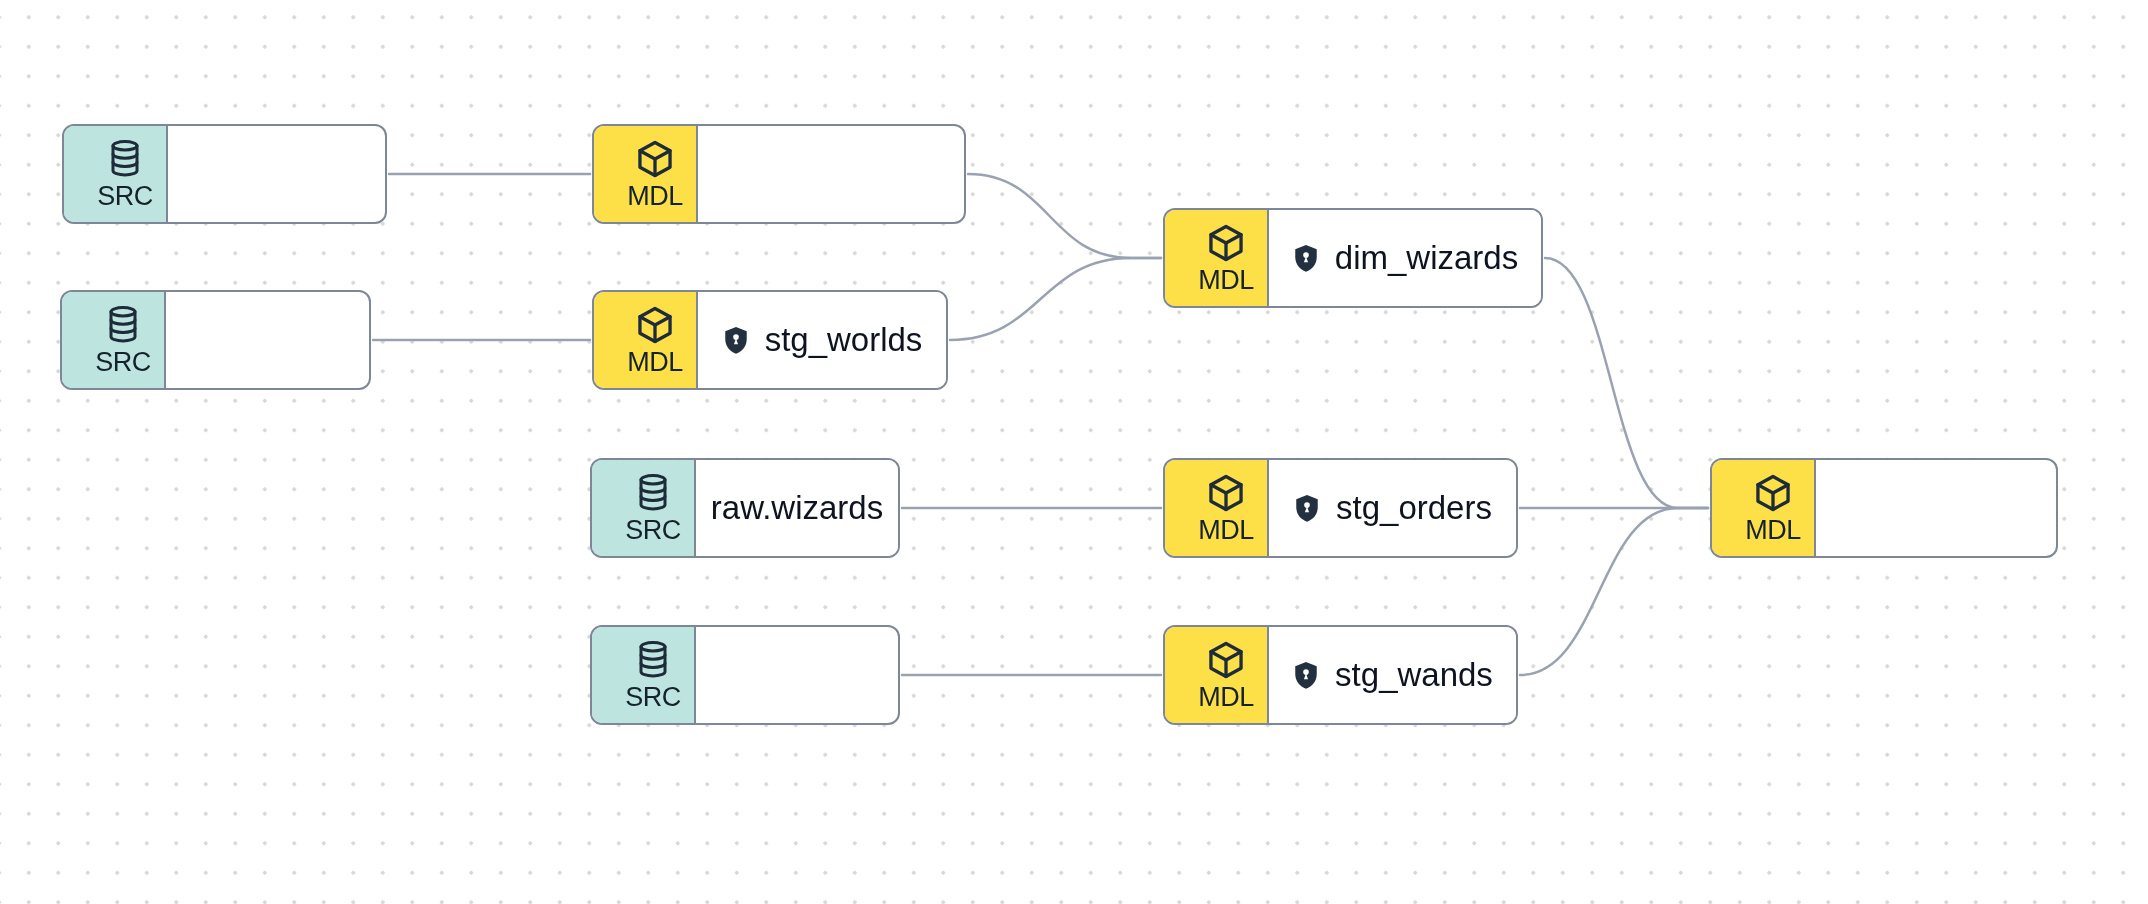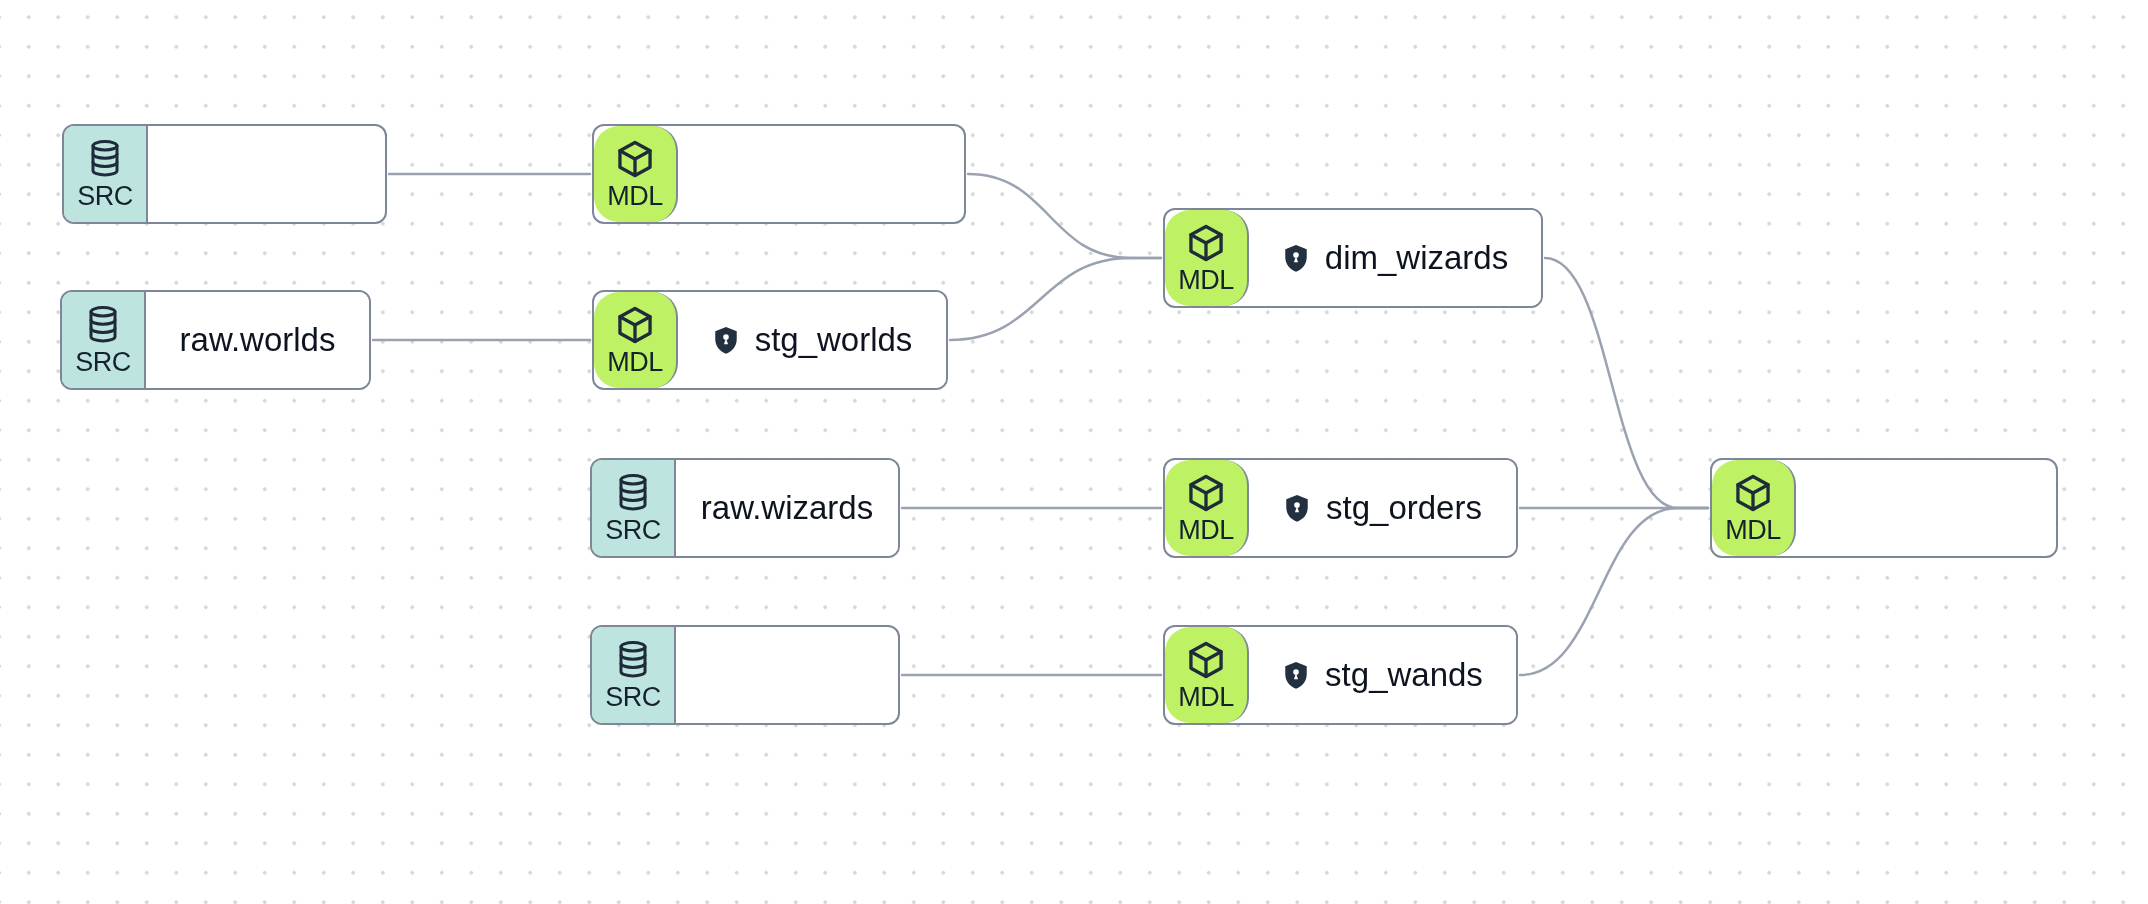--- a/index.html
+++ b/index.html
@@ -31,23 +31,24 @@
   }
   .badge {
     flex: 0 0 82px;
     width: 82px;
     display: flex;
     flex-direction: column;
     align-items: center;
     justify-content: center;
     gap: 3px;
     border-right: 2.5px solid #7d8798;
+    padding-left: 20px;
   }
   .badge.src { background: #bde4de; }
-  .badge.mdl { background: #bef264; border-radius: 25px; }
+  .badge.mdl { background: #fde047; }
   .badge-label {
     font-size: 27px;
     font-weight: 500;
     line-height: 1;
     letter-spacing: -0.5px;
     color: #15222e;
   }
   .node-body {
     flex: 1 1 auto;
     display: flex;
@@ -111,23 +112,20 @@
           <span>
             <svg class="icon" width="36" height="42" viewBox="0 0 24 26" fill="none" stroke="#1d2b3a" stroke-width="2" stroke-linecap="round" stroke-linejoin="round">
               <ellipse cx="12" cy="4.2" rx="8" ry="2.8"></ellipse>
               <path d="M4 4.2v16.6c0 1.55 3.58 2.8 8 2.8s8-1.25 8-2.8V4.2"></path>
               <path d="M4 9.7c0 1.55 3.58 2.8 8 2.8s8-1.25 8-2.8"></path>
               <path d="M4 15.2c0 1.55 3.58 2.8 8 2.8s8-1.25 8-2.8"></path>
             </svg>
           </span>
           <span class="badge-label">SRC</span>
         </div>
-        <div class="node-body">
-          <span class="node-name">raw.worlds</span>
-        </div>
       </div>
       <div class="node" style="left: 592px; top: 290px; width: 356px; height: 100px;">
         <div class="badge mdl">
           <span>
             <svg class="icon" width="42" height="42" viewBox="0 0 24 24" fill="none" stroke="#1d2b3a" stroke-width="1.9" stroke-linecap="round" stroke-linejoin="round">
               <path d="M12 2.6 20.6 7.3v9.4L12 21.4 3.4 16.7V7.3Z"></path>
               <path d="M3.4 7.3 12 12l8.6-4.7"></path>
               <path d="M12 12v9.4"></path>
             </svg>
           </span>

